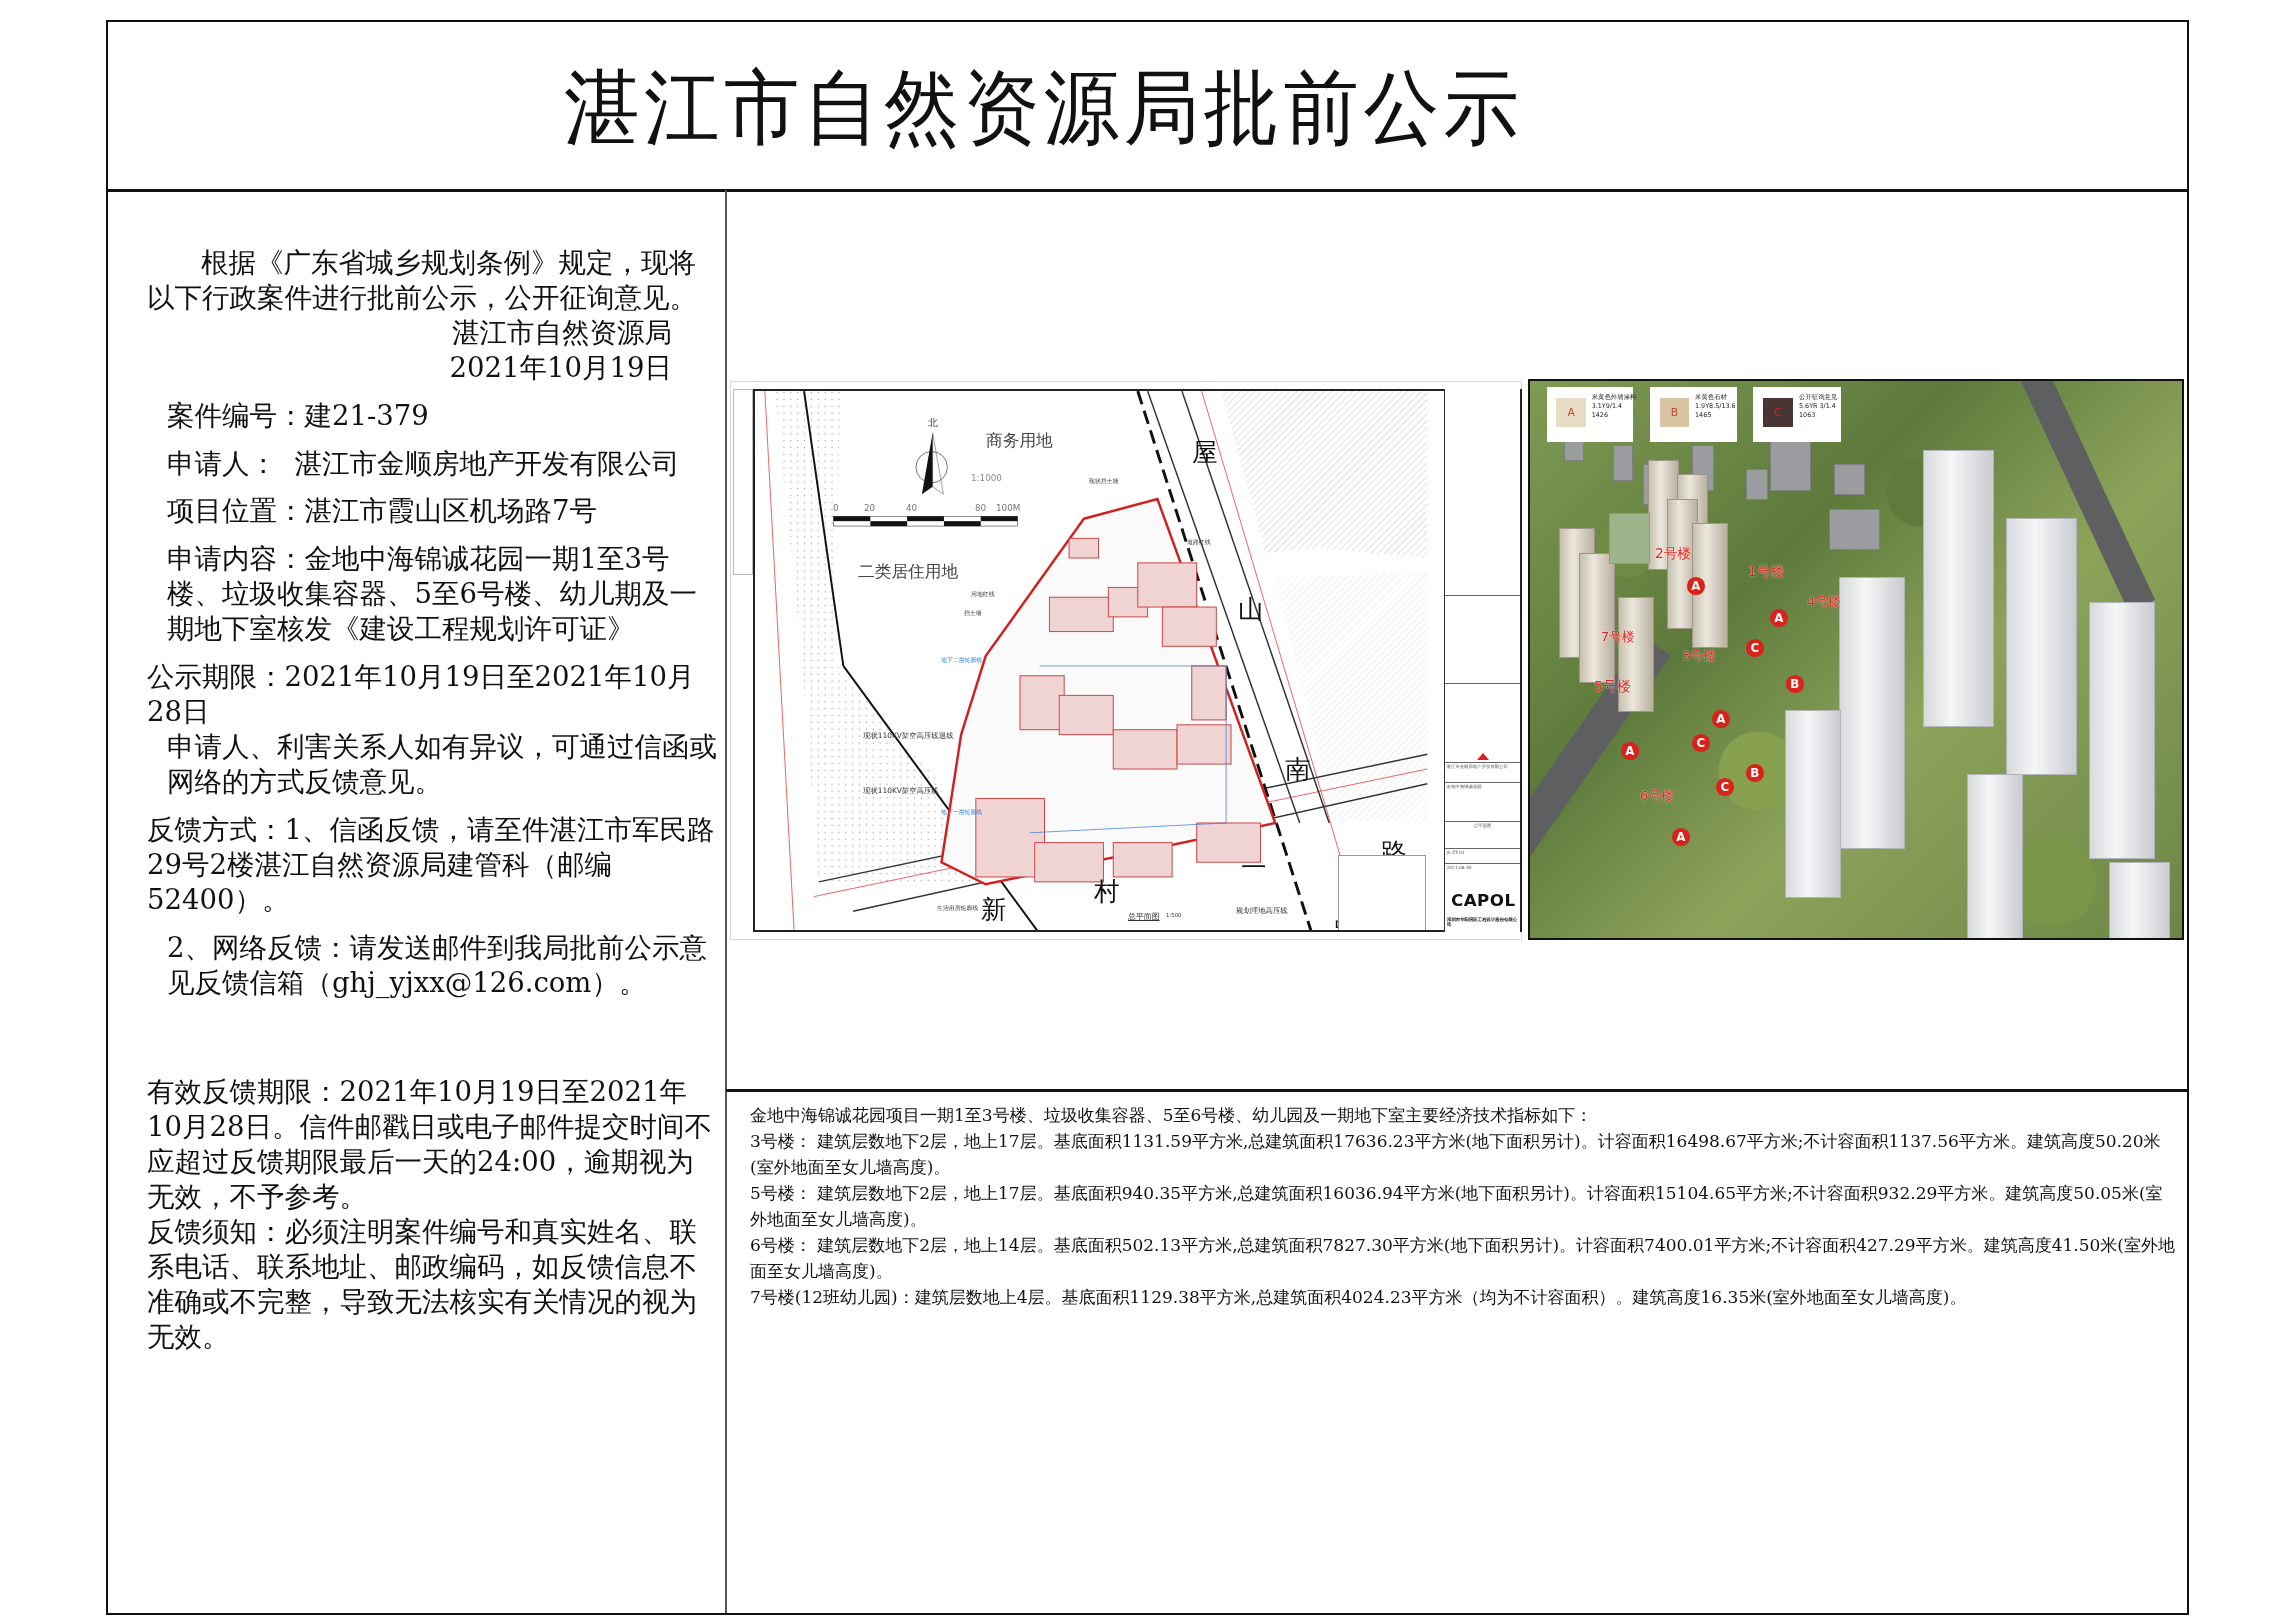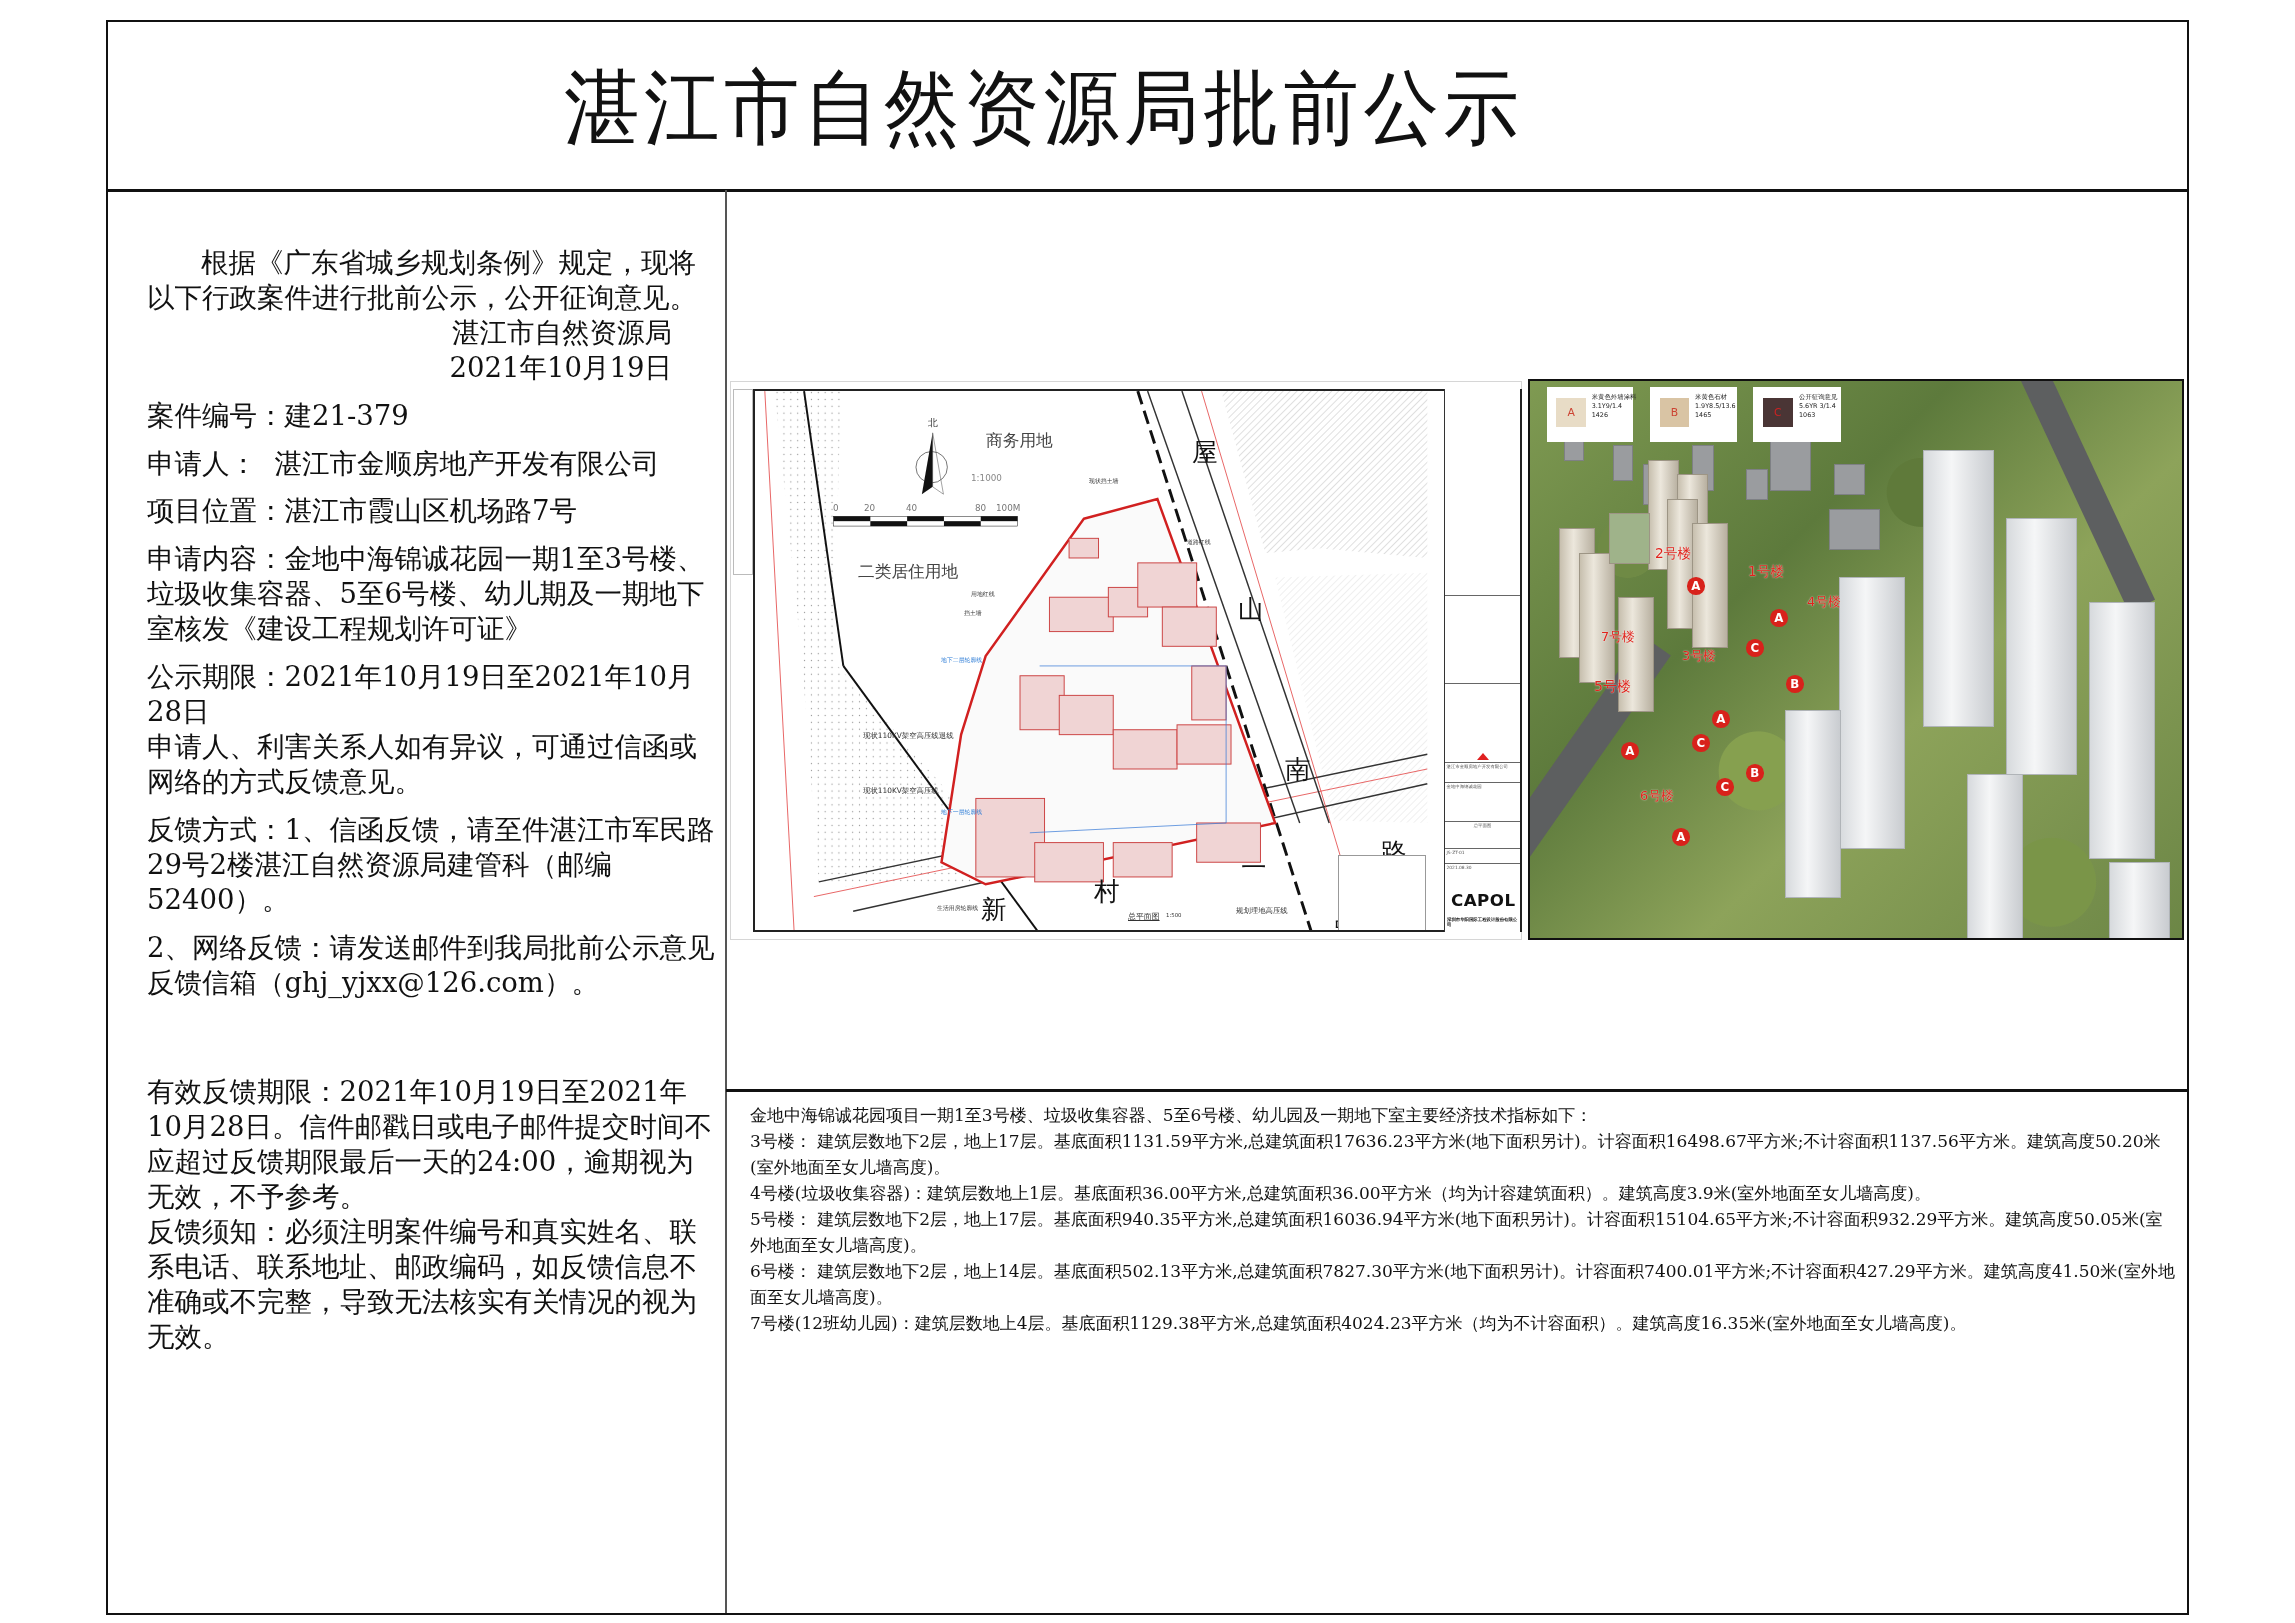--- a/index.html
+++ b/index.html
@@ -6,21 +6,21 @@
   body { width:2295px; height:1624px; position:relative; overflow:hidden;
          font-family:"DejaVu Serif","Liberation Serif",serif; color:#111; }
   .abs { position:absolute; }
   .frame { left:106px; top:19.6px; width:2083px; height:1595px; border:2.5px solid #111; box-sizing:border-box; }
   .hline { background:#111; }
   .vline { background:#555; }
   .title { left:564px; top:59px; width:1080px; height:98px; font-size:82px; letter-spacing:4.9px;
            line-height:98px; white-space:nowrap; transform:scaleX(0.92); transform-origin:left center; }
   .lcol { left:147px; top:245px; width:574px; font-size:27.5px; line-height:35px; }
   .lcol p { margin:0; }
-  .lcol .para { margin-bottom:12.8px; }
+  .lcol .para { margin-bottom:12.8px;margin-left:20px; }
   .indent { text-indent:54px; }
   .right-sign { text-align:right; padding-right:49px; }
   .rtech { left:750px; top:1102px; width:1428px; font-size:17px; line-height:26px; }
   .rtech p { margin:0; }
   
   .plan-outer { left:730px; top:381px; width:792px; height:559px; border:1.5px solid #d6d6d6; background:#fff; box-sizing:border-box; }
   .plan-inner { left:753px; top:389px; width:769px; height:543px; border:2px solid #222; background:#fff; box-sizing:border-box; overflow:hidden; }
   .plan-strip { left:733px; top:389px; width:19.6px; height:186px; border:1px solid #bbb; box-sizing:border-box; }
   .titleblock { left:1444px; top:389px; width:76px; height:543px; border-left:1.5px solid #333; background:#fff; box-sizing:border-box; }
   .tb-row { position:absolute; left:0; width:100%; border-top:0.5px solid #666; font-size:4.4px; color:#555; padding:1px 1.5px; box-sizing:border-box; font-family:"DejaVu Sans",sans-serif; }
@@ -262,18 +262,17 @@
   <div class="bmark" style="left:162px;top:353px;">C</div>
   <div class="bmark" style="left:91px;top:361px;">A</div>
   <div class="bmark" style="left:216px;top:383px;">B</div>
   <div class="bmark" style="left:186px;top:397px;">C</div>
   <div class="bmark" style="left:142px;top:447px;">A</div>
 </div>
 
 <div class="abs rtech">
   <p>金地中海锦诚花园项目一期1至3号楼、垃圾收集容器、5至6号楼、幼儿园及一期地下室主要经济技术指标如下：</p>
   <p>3号楼： 建筑层数地下2层，地上17层。基底面积1131.59平方米,总建筑面积17636.23平方米(地下面积另计)。计容面积16498.67平方米;不计容面积1137.56平方米。建筑高度50.20米(室外地面至女儿墙高度)。</p>
-  <p>4号楼(垃圾收集容器)：建筑层数地上1层。基底面积36.00平方米,总建筑面积36.00平方米（均为计容建筑面积）。建筑高度3.9米(室外地面至女儿墙高度)。</p>
   <p>5号楼： 建筑层数地下2层，地上17层。基底面积940.35平方米,总建筑面积16036.94平方米(地下面积另计)。计容面积15104.65平方米;不计容面积932.29平方米。建筑高度50.05米(室外地面至女儿墙高度)。</p>
   <p>6号楼： 建筑层数地下2层，地上14层。基底面积502.13平方米,总建筑面积7827.30平方米(地下面积另计)。计容面积7400.01平方米;不计容面积427.29平方米。建筑高度41.50米(室外地面至女儿墙高度)。</p>
   <p>7号楼(12班幼儿园)：建筑层数地上4层。基底面积1129.38平方米,总建筑面积4024.23平方米（均为不计容面积）。建筑高度16.35米(室外地面至女儿墙高度)。</p>
 </div>
 
 
 </body></html>

